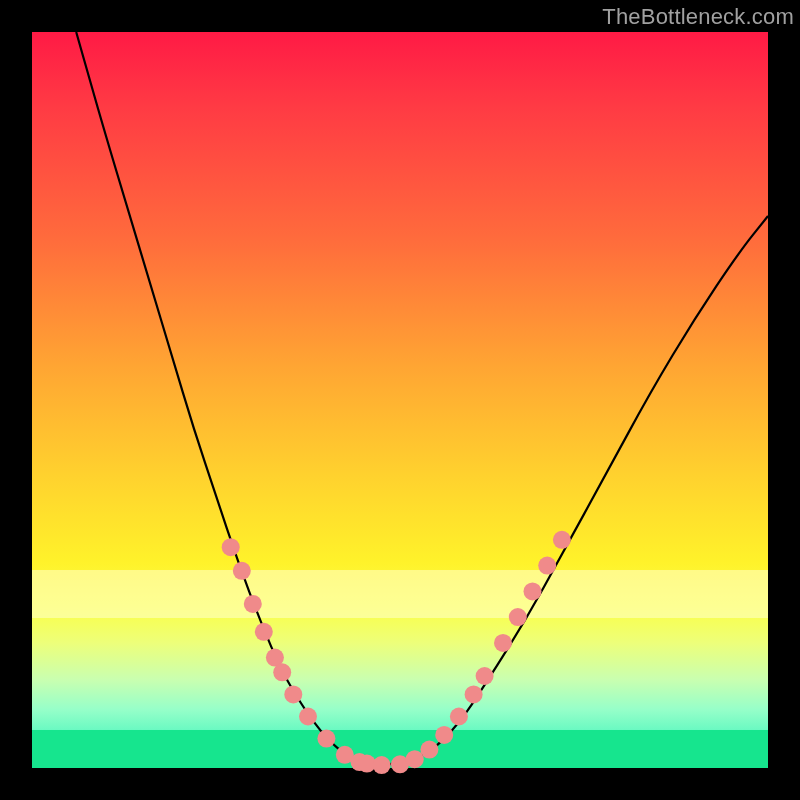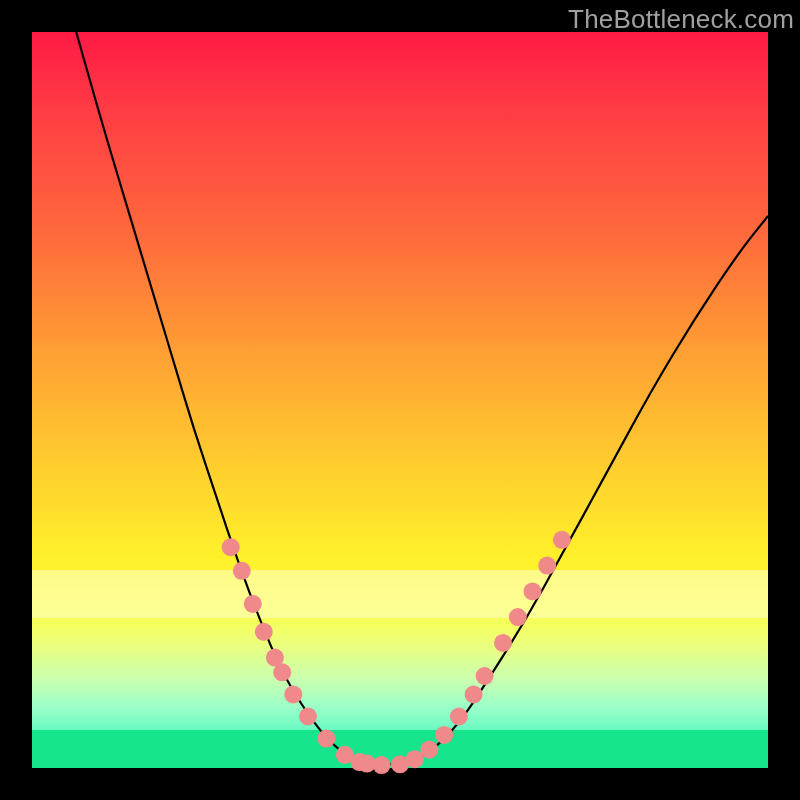--- a/index.html
+++ b/index.html
@@ -57,21 +57,21 @@
     width: 100%;
     height: 48px;
     background: rgba(255, 255, 210, 0.55);
     pointer-events: none;
   }
   .watermark {
     position: absolute;
     right: 6px;
     top: 4px;
     color: #a0a0a0;
-    font-size: 26px;
+    font-size: 22px;
     font-weight: 500;
     letter-spacing: 0.2px;
     user-select: none;
   }
   svg.curve {
     position: absolute;
     left: 0;
     top: 0;
     width: 736px;
     height: 736px;

